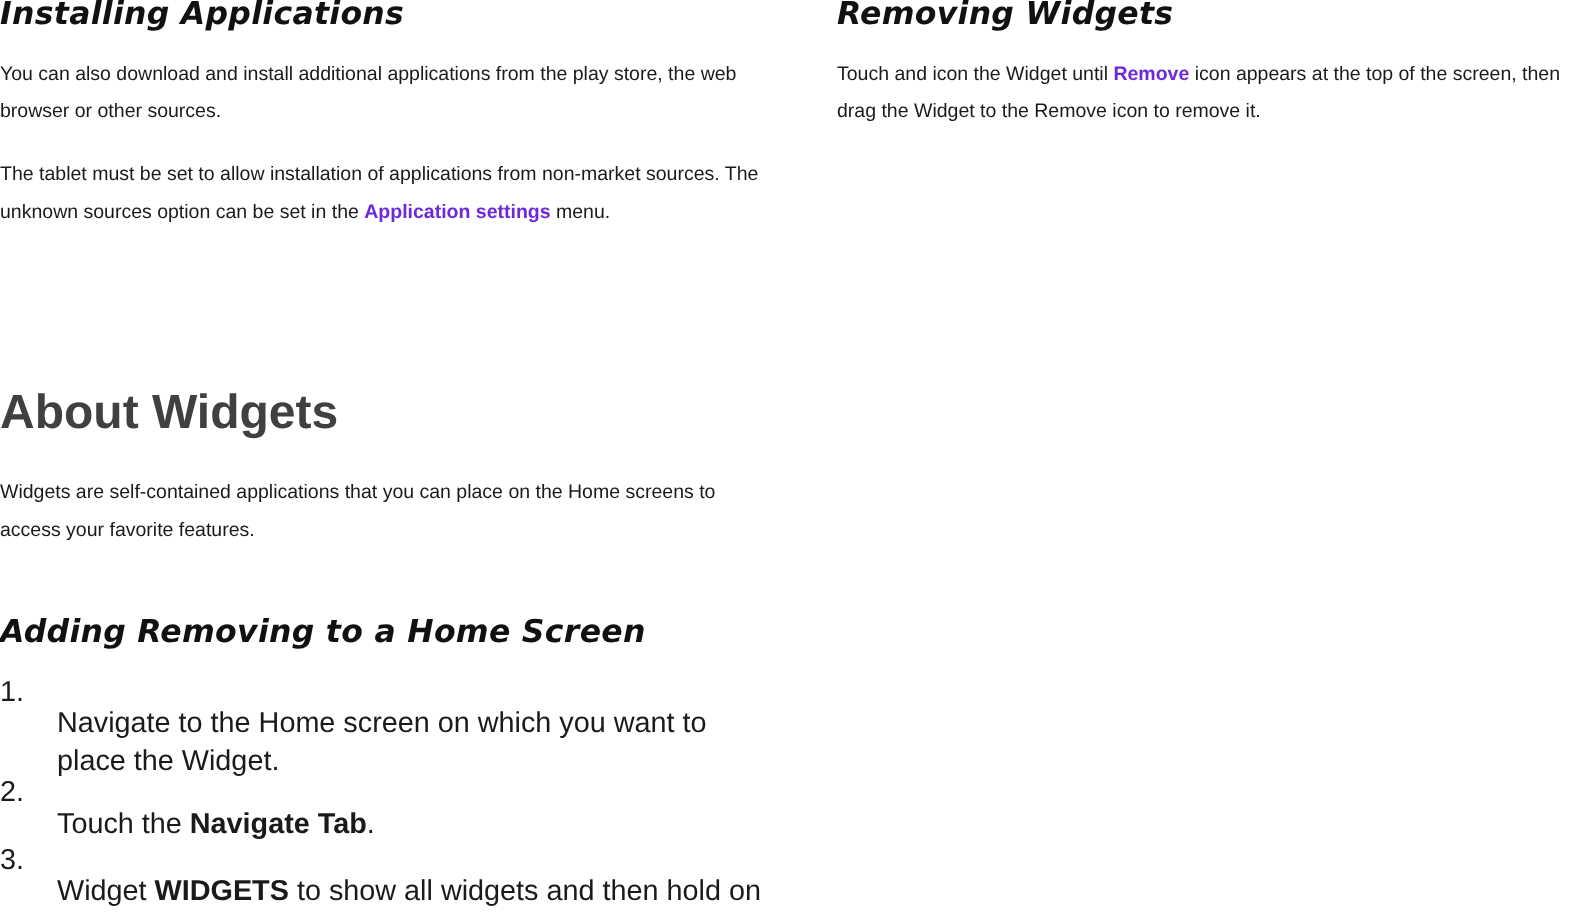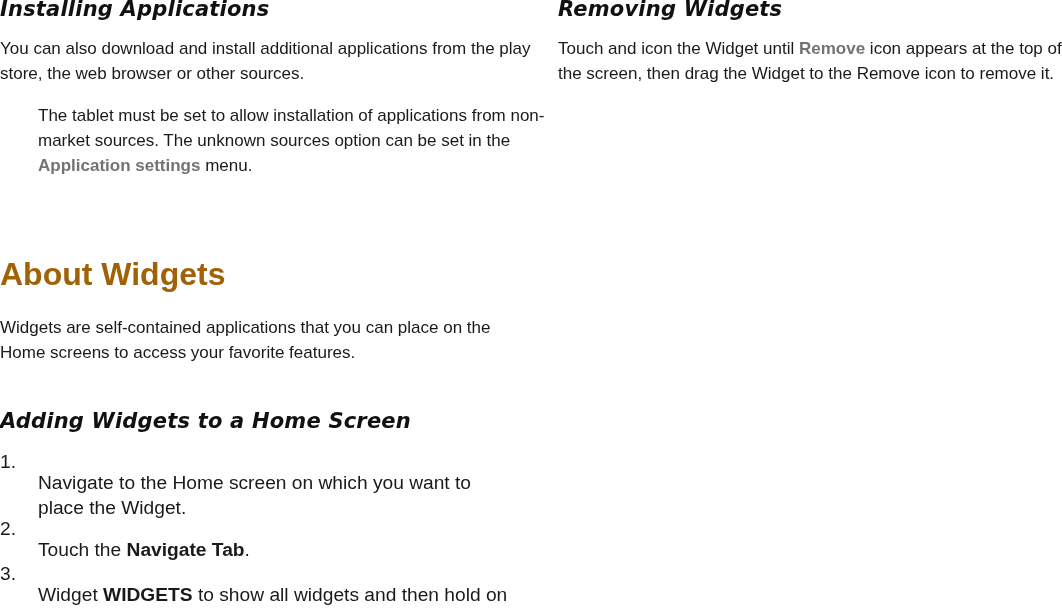--- a/index.html
+++ b/index.html
@@ -10,47 +10,47 @@
     .col { position: absolute; top: 0; }
     .left { left: 0; width: 540px; }
     .right { left: 558px; width: 504px; }
     .h2i {
       font-family: "DejaVu Sans", sans-serif; font-style: italic; font-weight: bold;
       font-size: 21px; margin: 0; color: #111;
       position: absolute; left: 0; white-space: nowrap; letter-spacing: 0.2px;
     }
     .h1 {
       font-family: "Liberation Sans", sans-serif; font-weight: bold;
-      font-size: 32px; margin: 0; color: #a16207;
+      font-size: 32px; margin: 0; color: #404040;
       position: absolute; left: 0; white-space: nowrap;
     }
     .p {
       position: absolute; left: 0; margin: 0;
-      font-size: 17px; line-height: 25px; color: #1a1a1a;
+      font-size: 13px; line-height: 25px; color: #1a1a1a;
     }
-    .p b { font-weight: bold; color: #737373; }
+    .p b { font-weight: bold; color: #6d28d9; }
     .li { position: absolute; left: 0; width: 540px; font-size: 19.2px; line-height: 25px; }
     .li .num { position: absolute; left: 0; }
     .li .txt { position: absolute; left: 38px; width: 480px; margin-top: 21px; }
   </style>
 </head>
 <body>
 
 <div class="col left">
   <h2 class="h2i" style="top:-3px;">Installing Applications</h2>
 
   <p class="p" style="top:36px; width:535px;">You can also download and install additional applications from the play store, the web browser or other sources.</p>
 
-  <p class="p" style="top:103px; width:540px;margin-left:38px;"><span>The tablet must be set to allow installation of applications from non-market sources. The unknown sources option can be set in the </span><b>Application settings</b><span> menu.</span></p>
+  <p class="p" style="top:103px; width:540px;"><span>The tablet must be set to allow installation of applications from non-market sources. The unknown sources option can be set in the </span><b>Application settings</b><span> menu.</span></p>
 
   <h1 class="h1" style="top:256px;">About Widgets</h1>
 
   <p class="p" style="top:315px; width:500px;">Widgets are self-contained applications that you can place on the Home screens to access your favorite features.</p>
 
-  <h2 class="h2i" style="top:409px;">Adding Widgets to a Home Screen</h2>
+  <h2 class="h2i" style="top:409px;">Adding Removing to a Home Screen</h2>
 
   <div class="li" style="top:449px;">
     <span class="num">1.</span>
     <span class="txt"><span>Navigate to the Home screen on which you want to place the Widget.</span></span>
   </div>
 
   <div class="li" style="top:516px;">
     <span class="num">2.</span>
     <span class="txt"><span>Touch the </span><b>Navigate Tab</b><span>.</span></span>
   </div>

